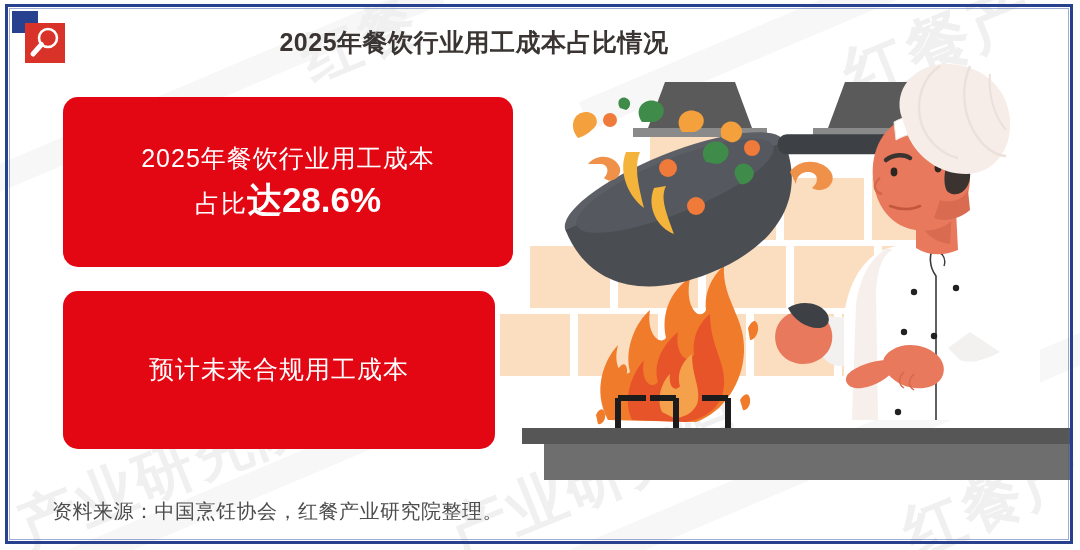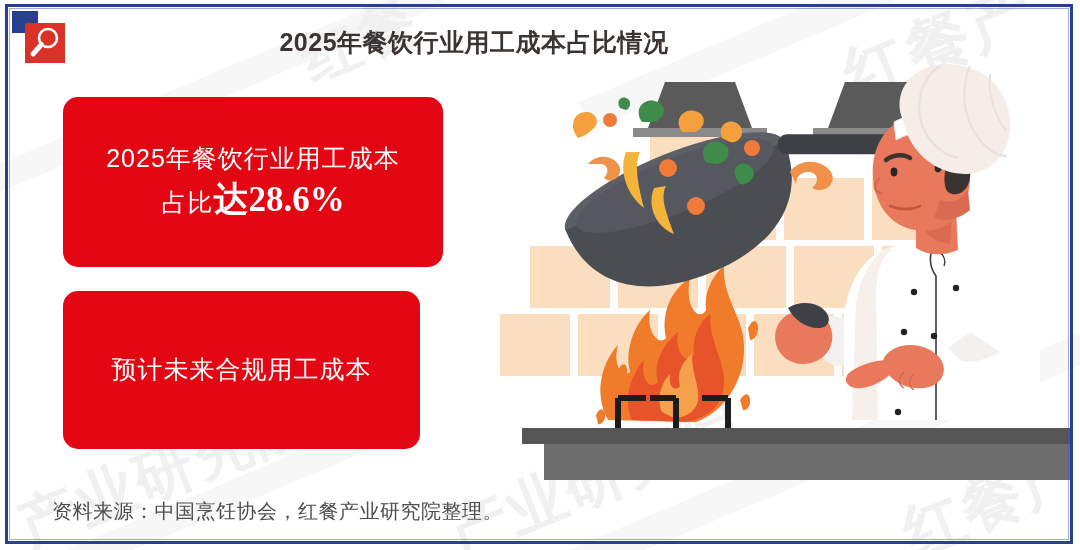--- a/index.html
+++ b/index.html
@@ -97,34 +97,33 @@
     position: absolute;
     background: #e30613;
     border-radius: 15px;
     color: #ffffff;
     z-index: 20;
     display: flex;
     flex-direction: column;
     align-items: center;
     justify-content: center;
   }
-  #card1 { left: 63px; top: 97px;  width: 380px; height: 170px; }
-  #card2 { left: 63px; top: 291px; width: 357px; height: 158px; }
+  #card1 { left: 63px; top: 97px;  width: 450px; height: 170px; }
+  #card2 { left: 63px; top: 291px; width: 432px; height: 158px; }
 
   .card-line1 {
     font-size: 25px;
     font-weight: 400;
     letter-spacing: 1px;
     line-height: 1.1;
   }
   .card-line2 {
     margin-top: 9px;
     line-height: 1.05;
     white-space: nowrap;
-    font-family: Liberation Serif, serif;
   }
   .card-line2 .small {
     font-size: 25px;
     font-weight: 400;
     letter-spacing: 1px;
   }
   .card-line2 .big {
     font-size: 35px;
     font-weight: 700;
     letter-spacing: 0px;

